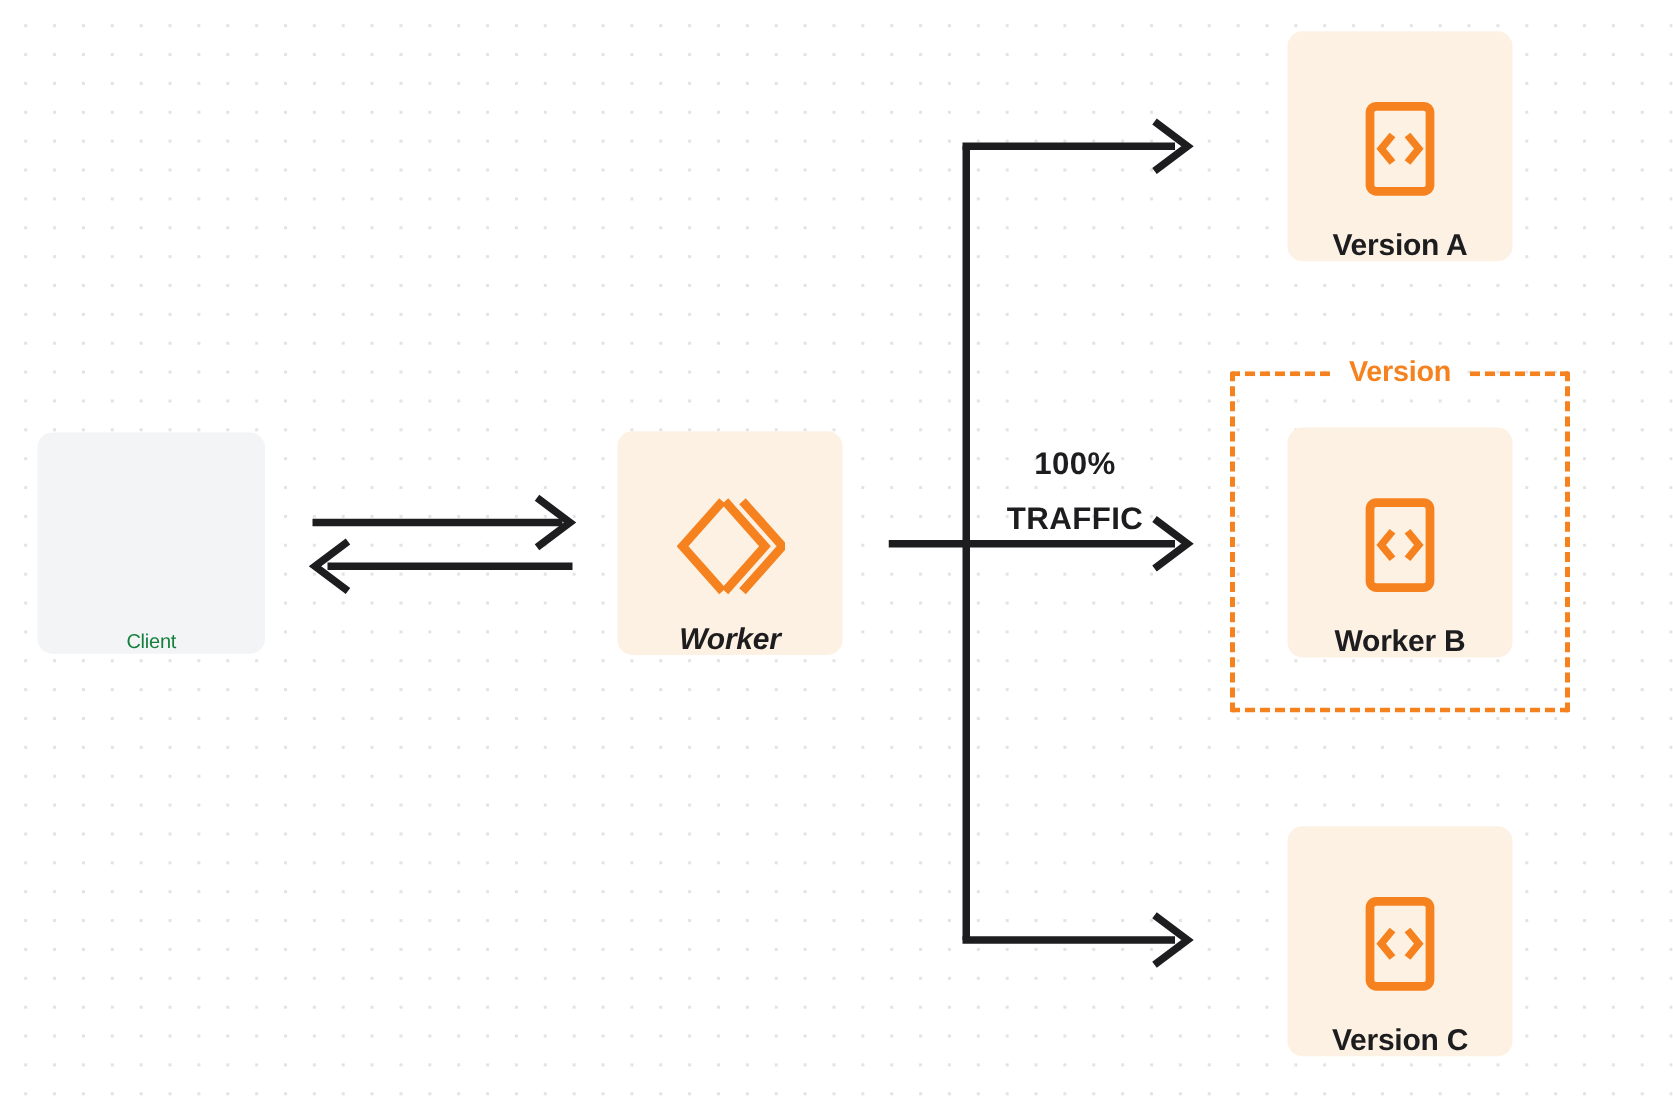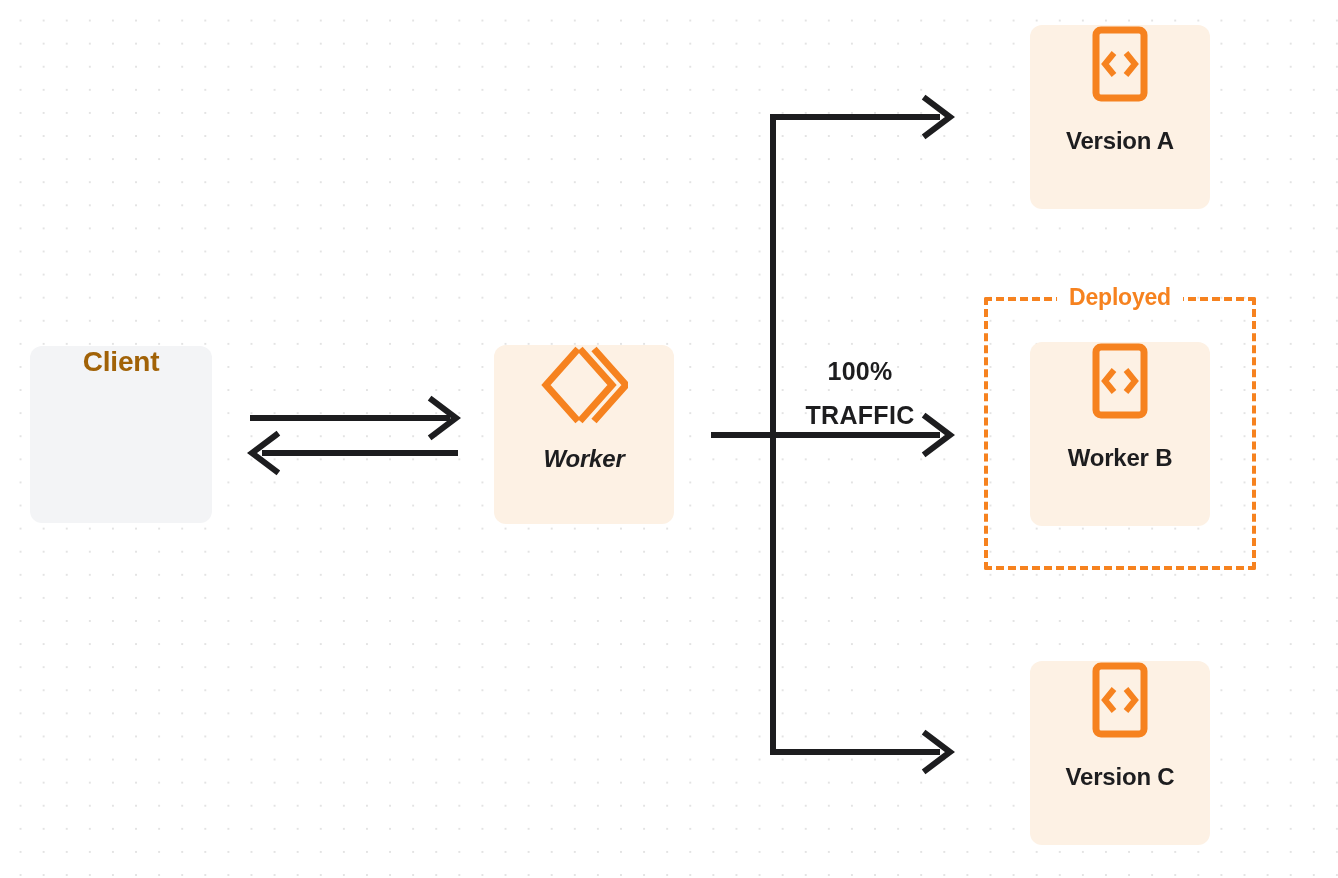--- a/index.html
+++ b/index.html
@@ -37,21 +37,21 @@
   }
 
   
   .node {
     position: absolute;
     box-sizing: border-box;
     border-radius: 12px;
     display: flex;
     flex-direction: column;
     align-items: center;
-    justify-content: flex-start;
+    justify-content: flex-end;
   }
 
   .node-client {
     left: 30px;
     top: 346px;
     width: 182px;
     height: 177px;
     background: #f3f4f6;
   }
 
@@ -77,23 +77,23 @@
   .node-label {
     font-size: 24px;
     font-weight: 700;
     color: #1d1d1f;
     letter-spacing: -0.2px;
     line-height: 1;
     text-align: center;
   }
 
   .client-label {
-    font-size: 28px;
-    font-weight: 700;
-    color: #a16207;
+    font-size: 16px;
+    font-weight: 400;
+    color: #15803d;
     letter-spacing: -0.2px;
   }
 
   .node-icon {
     display: block;
     margin-bottom: 22px;
   }
 
   .worker-icon-wrap { margin-bottom: 18px; }
 
@@ -194,21 +194,21 @@
 
         <polyline points="40,4 72,40 40,76" fill="none" stroke="#f6821f" stroke-width="7" stroke-linecap="butt" stroke-linejoin="miter"></polyline>
 
         <polyline points="54,4 86,40 54,76" fill="none" stroke="#f6821f" stroke-width="7" stroke-linecap="butt" stroke-linejoin="miter"></polyline>
       </svg>
     </span>
     <span class="node-label">Worker</span>
   </div>
 
   <div class="deployed-group">
-    <span class="deployed-label">Deployed</span>
+    <span class="deployed-label">Version</span>
   </div>
 
   <div class="node node-version node-version-a">
     <span class="node-icon">
       <svg width="58" height="78" viewBox="0 0 58 78" xmlns="http://www.w3.org/2000/svg">
         <rect x="5" y="5" width="48" height="68" rx="5" ry="5" fill="none" stroke="#f6821f" stroke-width="7"></rect>
         <polyline points="23,28 14,39 23,50" fill="none" stroke="#f6821f" stroke-width="6" stroke-linecap="butt" stroke-linejoin="miter"></polyline>
         <polyline points="35,28 44,39 35,50" fill="none" stroke="#f6821f" stroke-width="6" stroke-linecap="butt" stroke-linejoin="miter"></polyline>
       </svg>
     </span>

